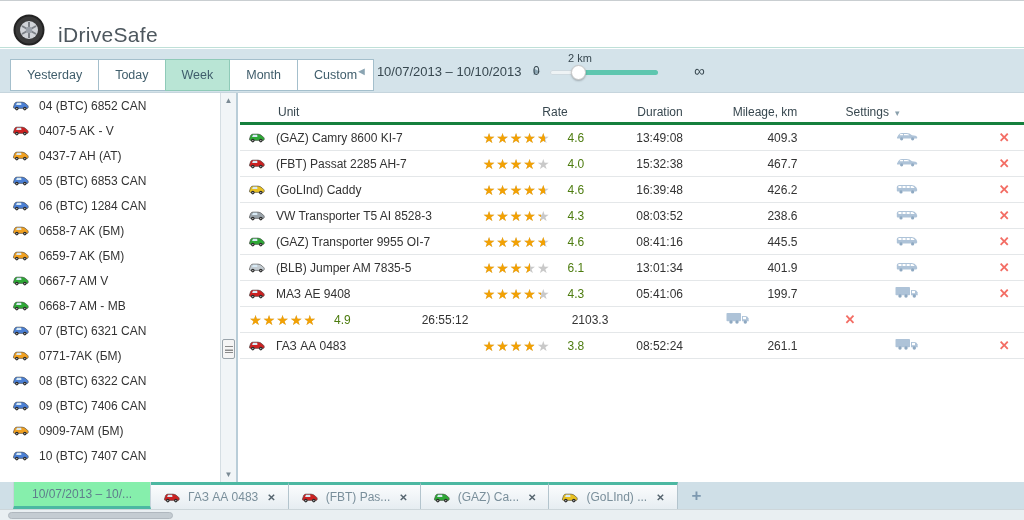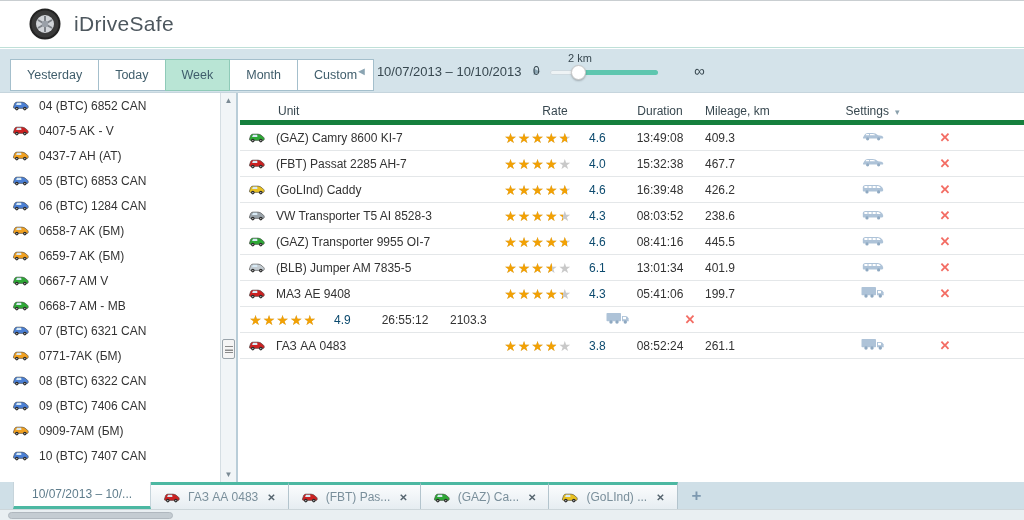--- a/index.html
+++ b/index.html
@@ -2,21 +2,21 @@
 <html><head>
 <meta charset="utf-8">
 <style>
   * { margin:0; padding:0; box-sizing:border-box; }
   html,body { background:#fff; }
   body { font-family:"Liberation Sans", sans-serif; color:#333; }
   .app { position:relative; width:1024px; height:520px; overflow:hidden; background:#fff; border-top:1px solid #c9ced1; }
 
   
   .app-header { position:absolute; left:0; top:0; width:100%; height:47px; background:#fff;
-                border-bottom:1px solid #bfe0d8; display:flex; align-items:center; padding-left:28px; }
+                border-bottom:1px solid #bfe0d8; display:flex; align-items:flex-end; padding-left:12px; }
   .logo { width:34px; height:34px; margin-right:12px; }
   .app-title { font-size:21px; color:#4d575e; letter-spacing:.3px; }
 
   
   .toolbar { position:absolute; left:0; top:48px; width:100%; height:44px; background:#d4e3ea;
              border-bottom:1px solid #c6d5dd; }
   .range-buttons { position:absolute; left:10px; top:10px; display:flex; }
   .rbtn { height:32px; padding:0 16px; background:#fff; border:1px solid #a4bfcc; color:#3f5d6b;
           font-size:12.5px; line-height:22px; margin-left:-1px; cursor:pointer; font-family:inherit; }
   .rbtn:first-child { margin-left:0; }
@@ -45,45 +45,45 @@
   .sb-arrow { position:absolute; left:0; width:15px; height:15px; text-align:center; font-size:8px; color:#7a8a94;
               line-height:15px; cursor:pointer; }
   .sb-arrow.up { top:0; } .sb-arrow.down { bottom:0; }
   .sb-thumb { position:absolute; left:1px; top:246px; width:13px; height:20px; background:#f5f5f5;
               border:1px solid #9aa4ab; border-radius:2px; display:flex; align-items:center; justify-content:center; cursor:grab; }
   .grip { width:8px; height:7px; border-top:1px solid #8a8a8a; border-bottom:1px solid #8a8a8a;
           background:linear-gradient(#f5f5f5 0 2px,#8a8a8a 3px 4px,#f5f5f5 4px 7px); }
 
   
   .main { position:absolute; left:240px; top:0; right:0; height:100%; background:#fff; padding-top:8px; }
-  .thead { display:flex; height:24px; align-items:center; border-bottom:5px solid #15803d; font-size:12px; color:#37474f; }
-  .trow  { display:flex; height:26px; align-items:center; border-bottom:1px solid #e4e7e9; font-size:12px; color:#333; }
+  .thead { display:flex; height:24px; align-items:center; border-bottom:3px solid #15803d; font-size:12px; color:#37474f; }
+  .trow  { display:flex; height:26px; align-items:center; border-bottom:1px solid #e4e7e9; font-size:12px; color:#333;gap:40px; }
   .c-unit { width:255px; display:flex; align-items:center; padding-left:8px; }
   .c-unit .vicon { width:18px; height:13px; margin-right:10px; flex:0 0 auto; }
   .thead .c-unit { padding-left:38px; }
   .c-rate { width:120px; display:flex; align-items:center; justify-content:center; }
   .c-dur  { width:90px;  text-align:center; }
-  .c-mil  { width:120px; text-align:left; }
+  .c-mil  { width:120px; text-align:center; }
   .c-set  { width:95px;  text-align:center; }
   .c-del  { width:50px;  text-align:center; }
   .sort-arrow { font-size:9px; color:#8aa0ac; margin-left:6px; }
   .stars { position:relative; font-size:14px; letter-spacing:1px; line-height:1; white-space:nowrap; }
   .stars .bg { color:#c9c9c9; }
   .stars .fill { position:absolute; left:0; top:0; color:#f2a104; overflow:hidden; white-space:nowrap; }
-  .rate-val { margin-left:17px; color:#0c4a6e; }
+  .rate-val { margin-left:17px; color:#4d7c0f; }
   .set-icon { display:inline-block; cursor:pointer; }
   .del-btn { color:#f36d64; font-size:13px; font-weight:bold; cursor:pointer; }
 
   
   .tabbar { position:absolute; left:0; top:481px; width:100%; height:27px; background:#cfdfe7; display:flex; }
   .tab-spacer { width:13px; }
   .tab { display:flex; align-items:center; padding:0 12px; font-size:12px; color:#7a8f9b; cursor:pointer;
          background:linear-gradient(#fbfcfd,#e6edf1); border-top:3px solid #4cb8a2; border-right:1px solid #b3c4cd; }
   .tab:not(.active) + .tab { border-left:0; }
-  .tab.active { background:#ffffff; border-top:none; border-left:1px solid #c6d4db; border-right:1px solid #c6d4db;
+  .tab.active { background:#86efac; border-top:none; border-left:1px solid #c6d4db; border-right:1px solid #c6d4db;
                 border-bottom:3px solid #4cb8a2; color:#5f7d8c; padding:0 18px; }
   .tab .vicon { width:18px; height:13px; margin-right:7px; }
   .tab-close { margin-left:9px; font-size:10px; font-weight:bold; color:#55646e; cursor:pointer; }
   .add-tab { margin-left:14px; align-self:center; color:#7d99b0; font-size:17px; font-weight:bold; cursor:pointer; }
 
   .bottombar { position:absolute; left:0; top:508px; width:100%; height:12px; background:#e9eff2; border-top:1px solid #cdd6da; }
   .hscroll { position:absolute; left:8px; top:2px; width:165px; height:7px; border-radius:4px;
              background:#c4ccd2; border:1px solid #b0b8bf; cursor:grab; }
 </style>
 </head>

